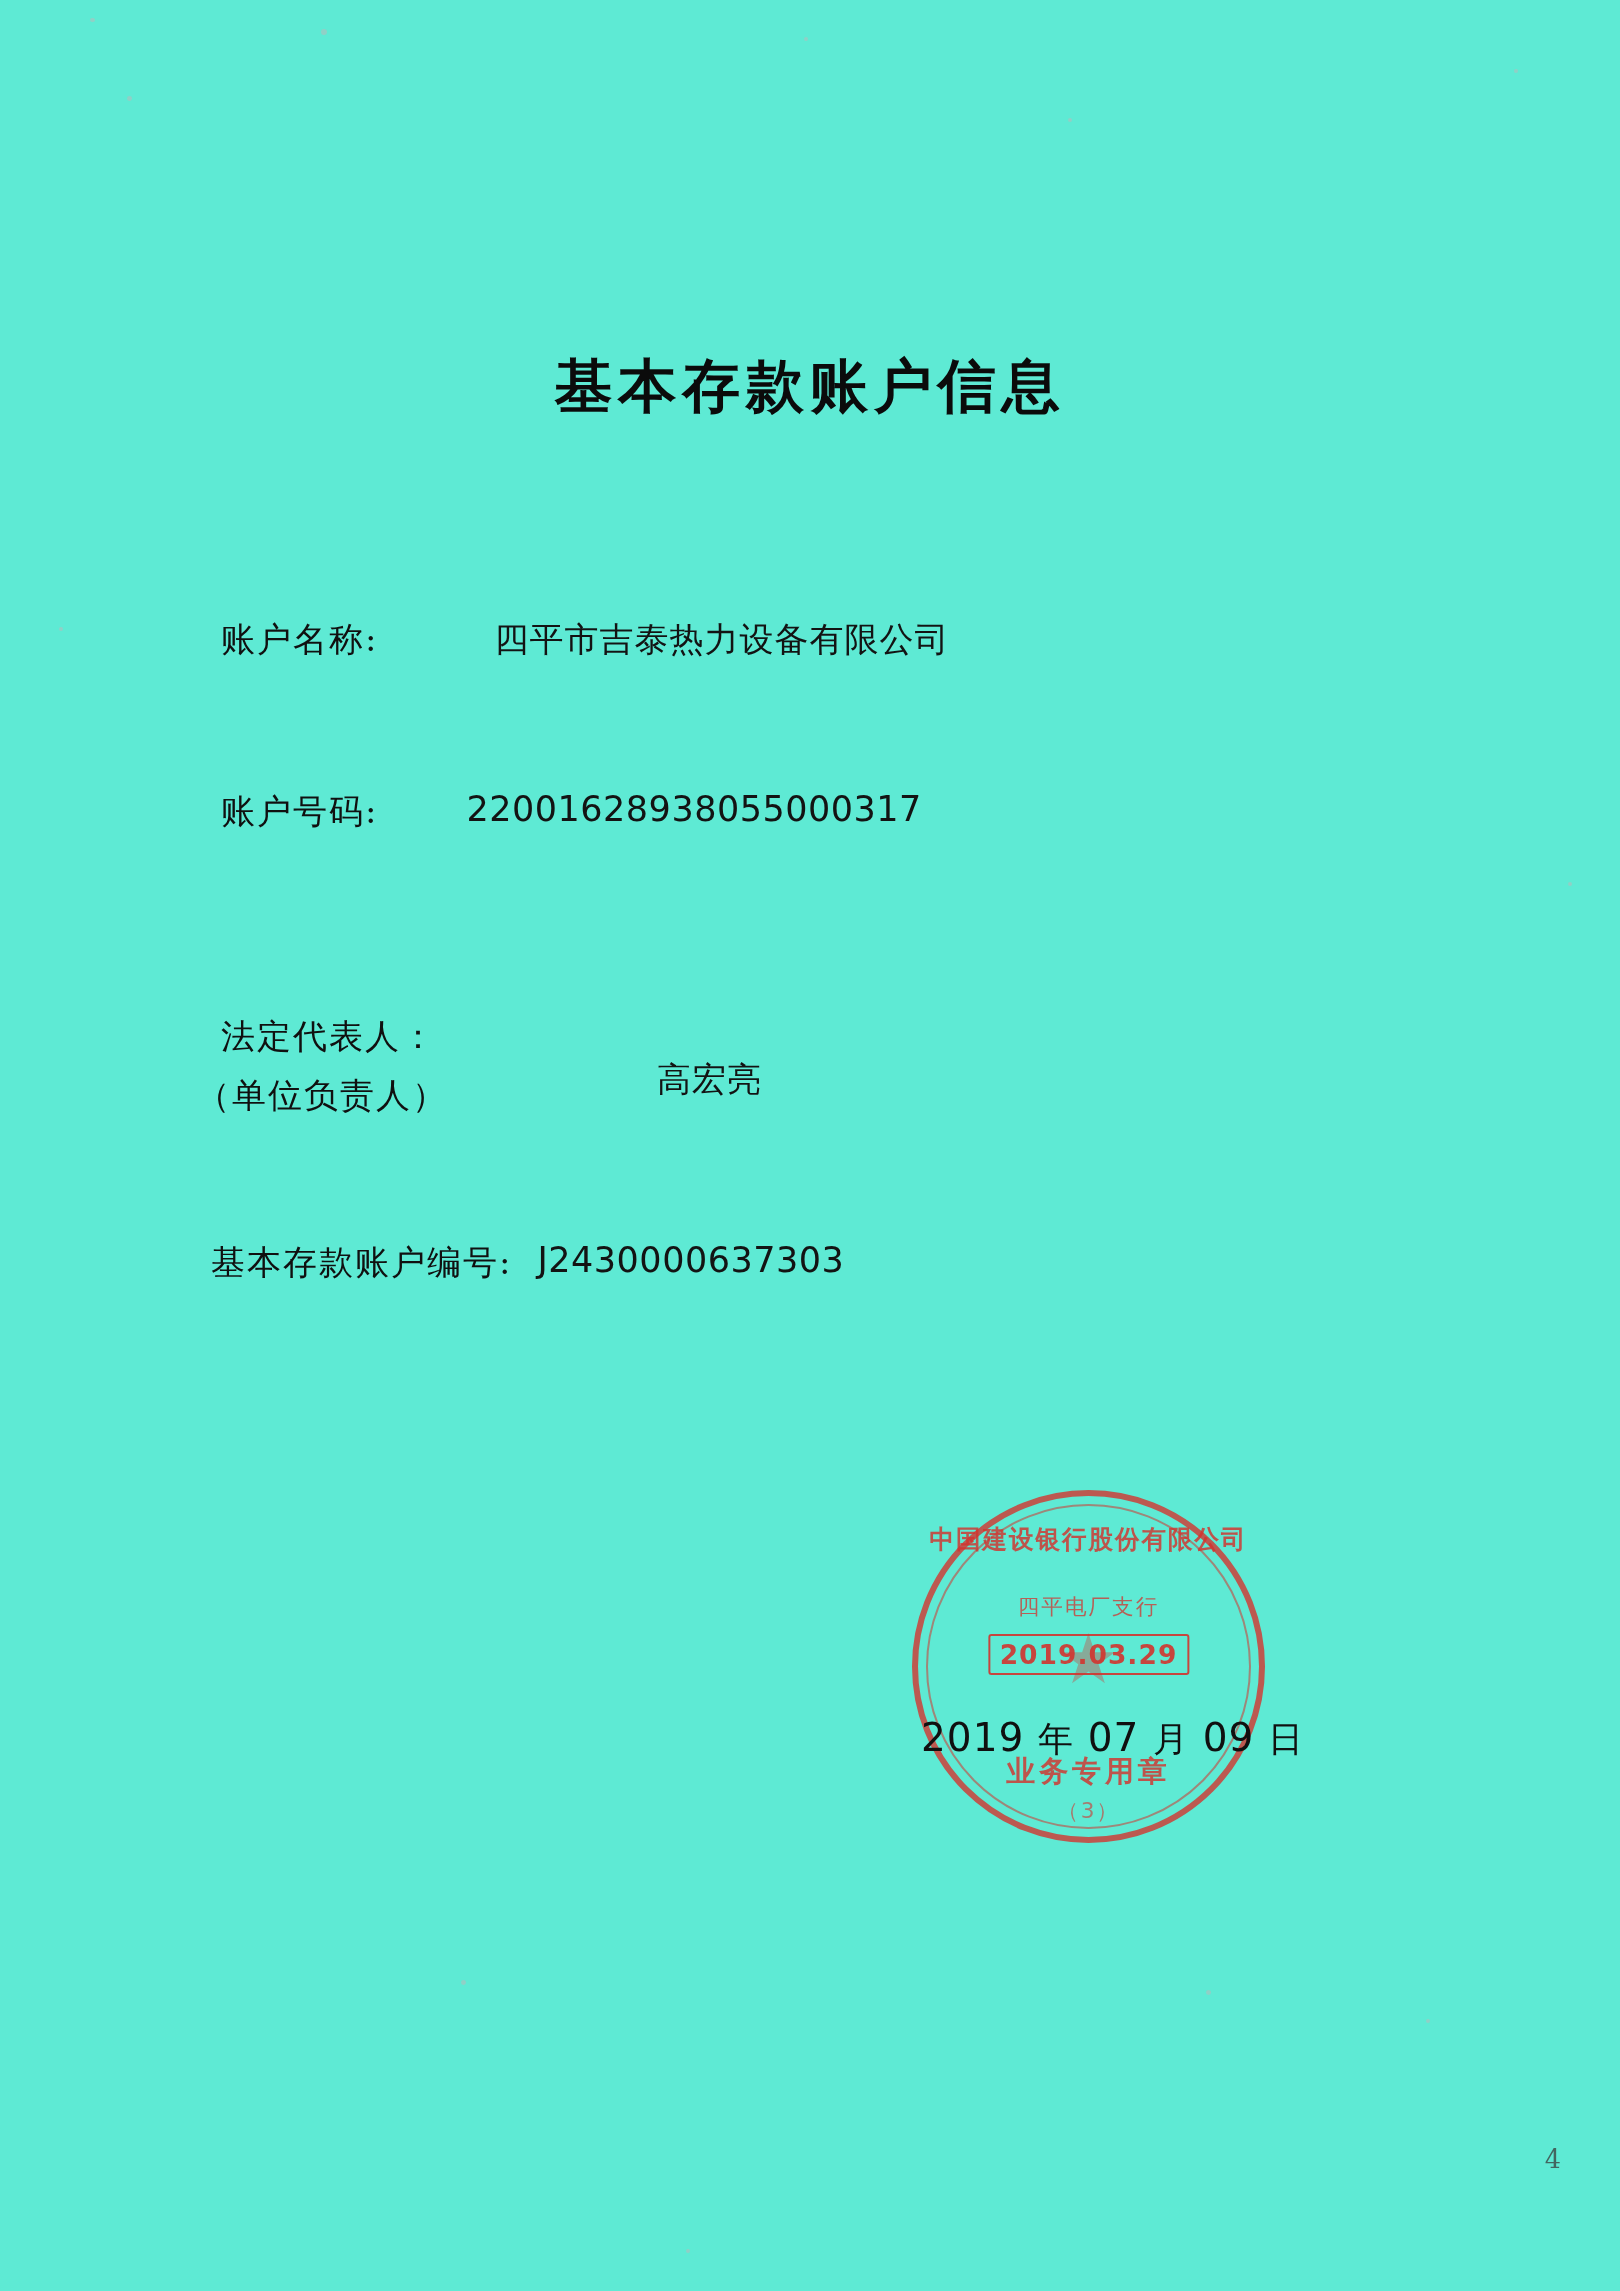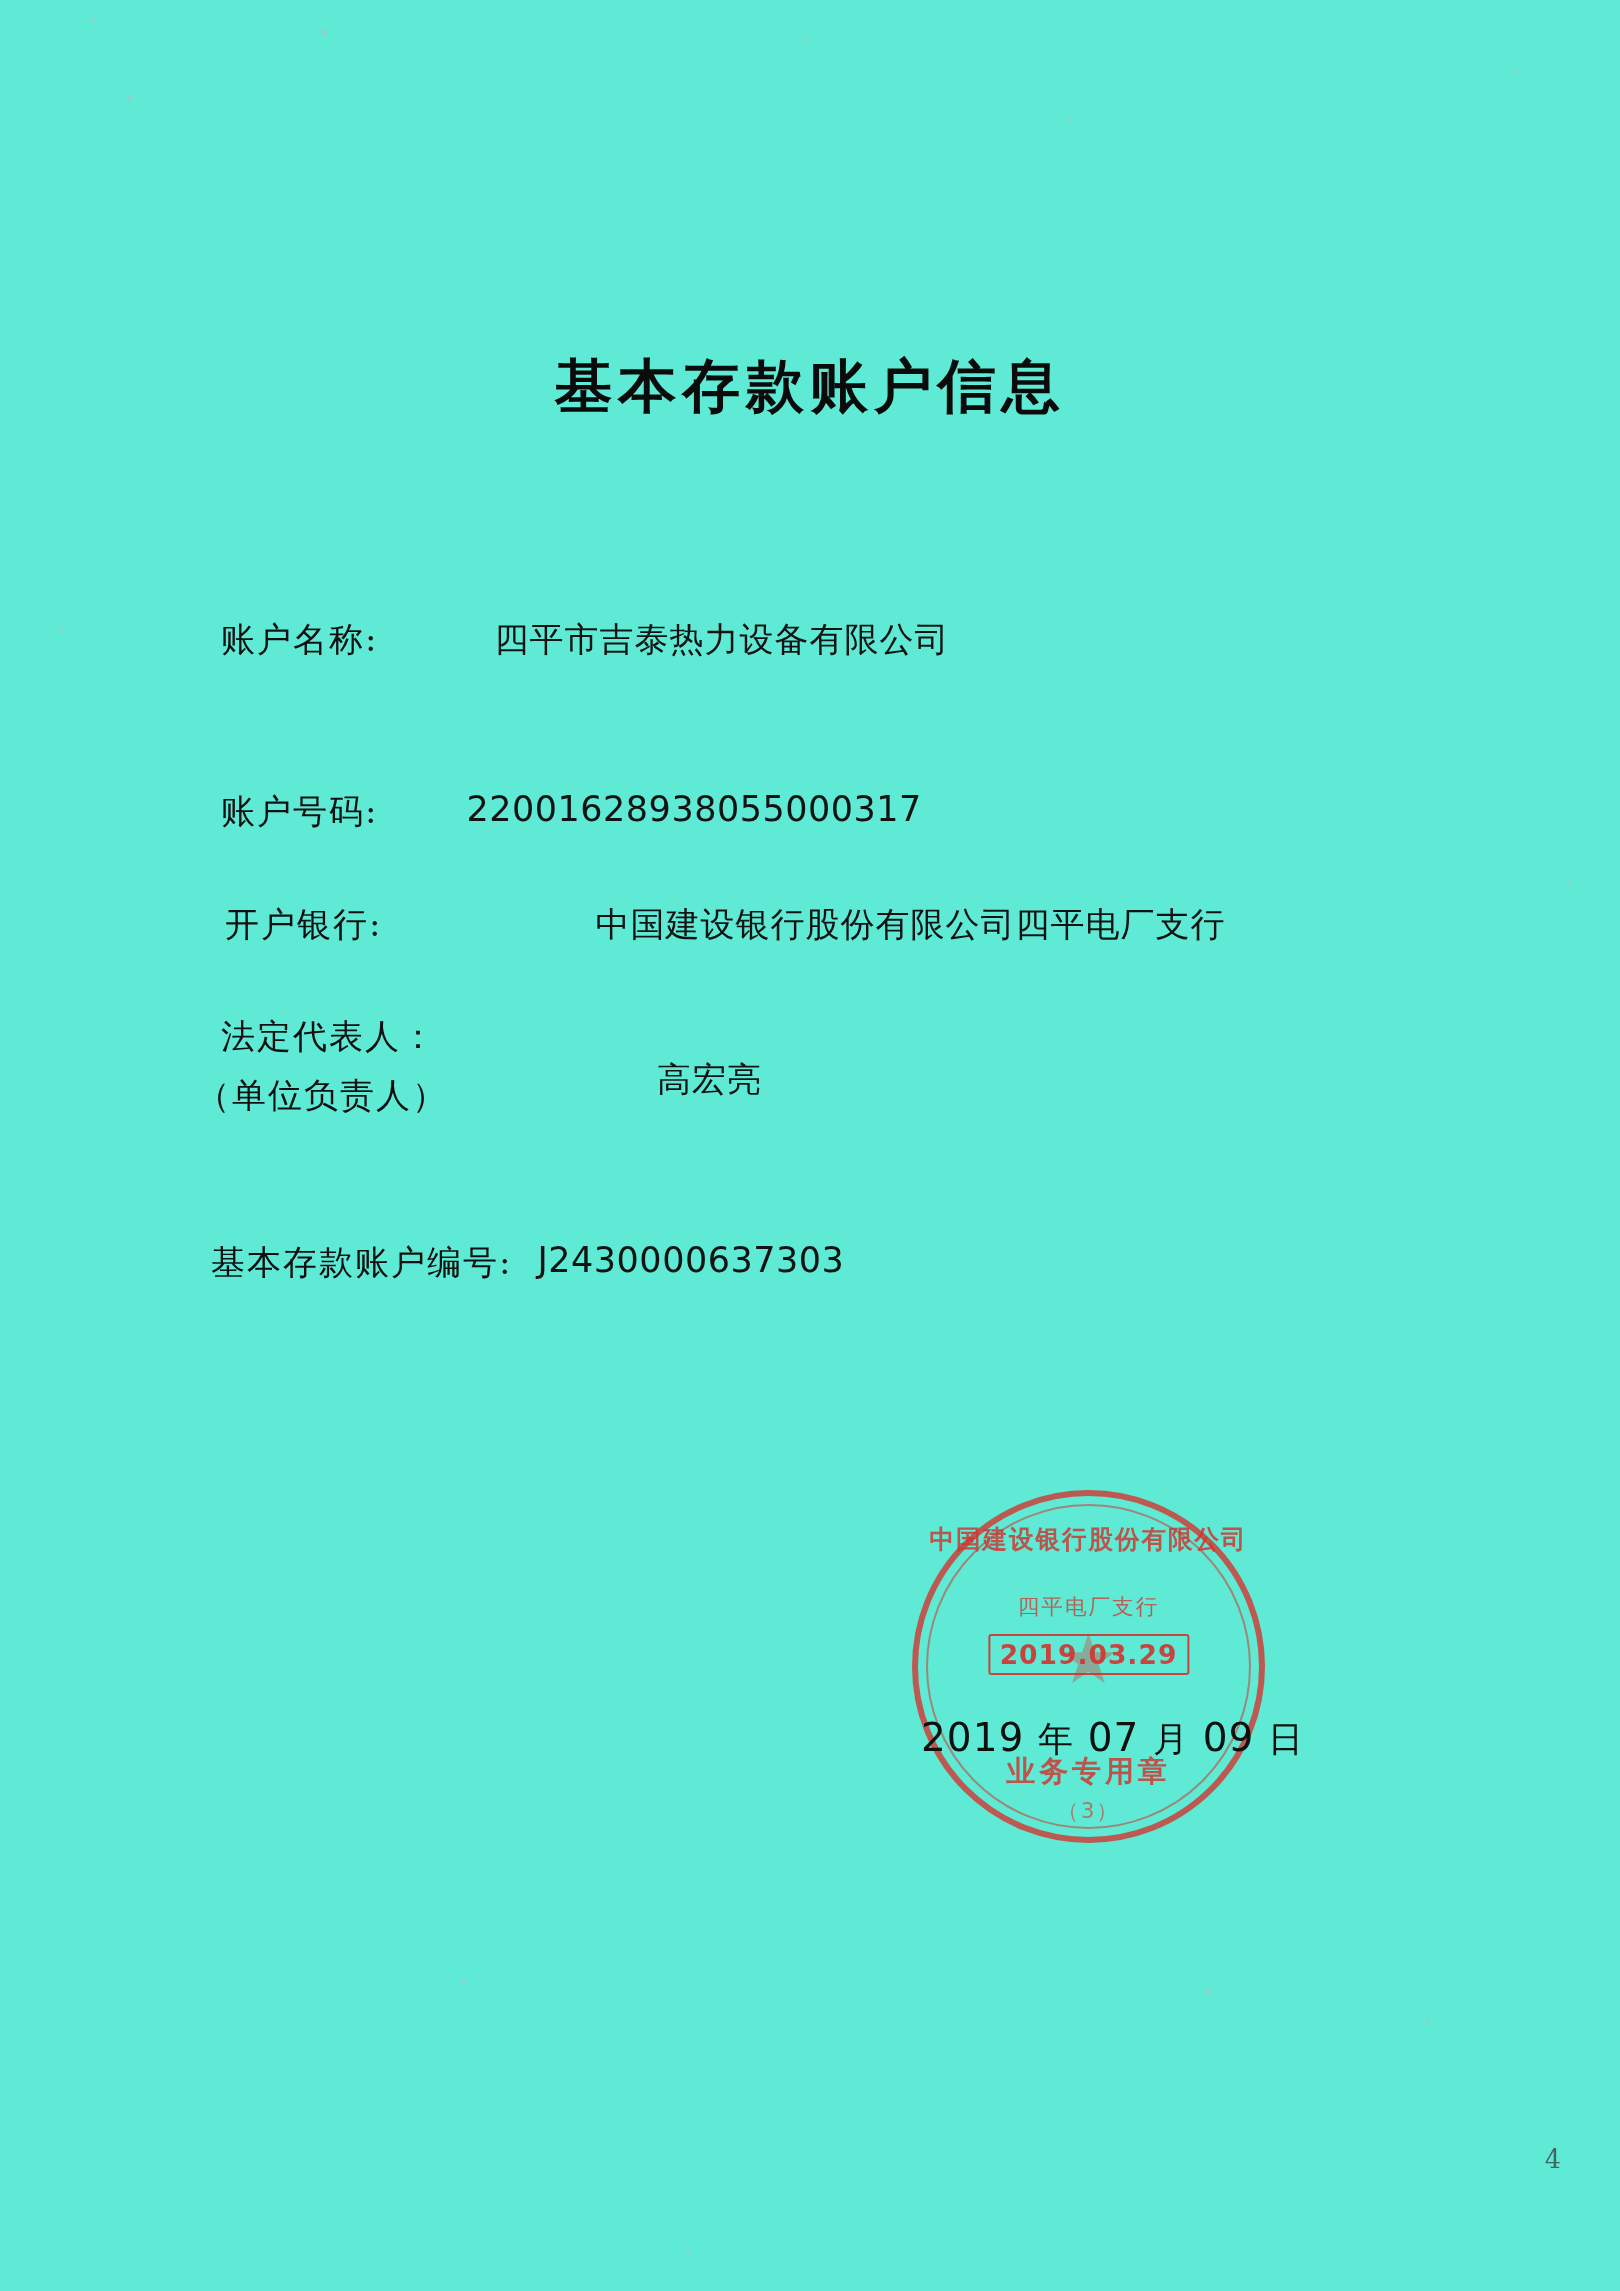--- a/index.html
+++ b/index.html
@@ -230,24 +230,20 @@
   <div class="field" id="f-name">
     <div class="field-label">账户名称:</div>
     <div class="field-value">四平市吉泰热力设备有限公司</div>
   </div>
 
   <div class="field" id="f-number">
     <div class="field-label">账户号码:</div>
     <div class="field-value value-mono">22001628938055000317</div>
   </div>
 
-  <div class="field" id="f-bank">
-    <div class="field-label">开户银行:</div>
-    <div class="field-value">中国建设银行股份有限公司四平电厂支行</div>
-  </div>
 
   <div class="field" id="f-legal-label-1">
     <div class="field-label">法定代表人：</div>
   </div>
   <div class="field" id="f-legal-label-2">
     <div class="field-label">（单位负责人）</div>
   </div>
   <div class="field" id="f-legal-value">
     <div class="field-value">高宏亮</div>
   </div>

